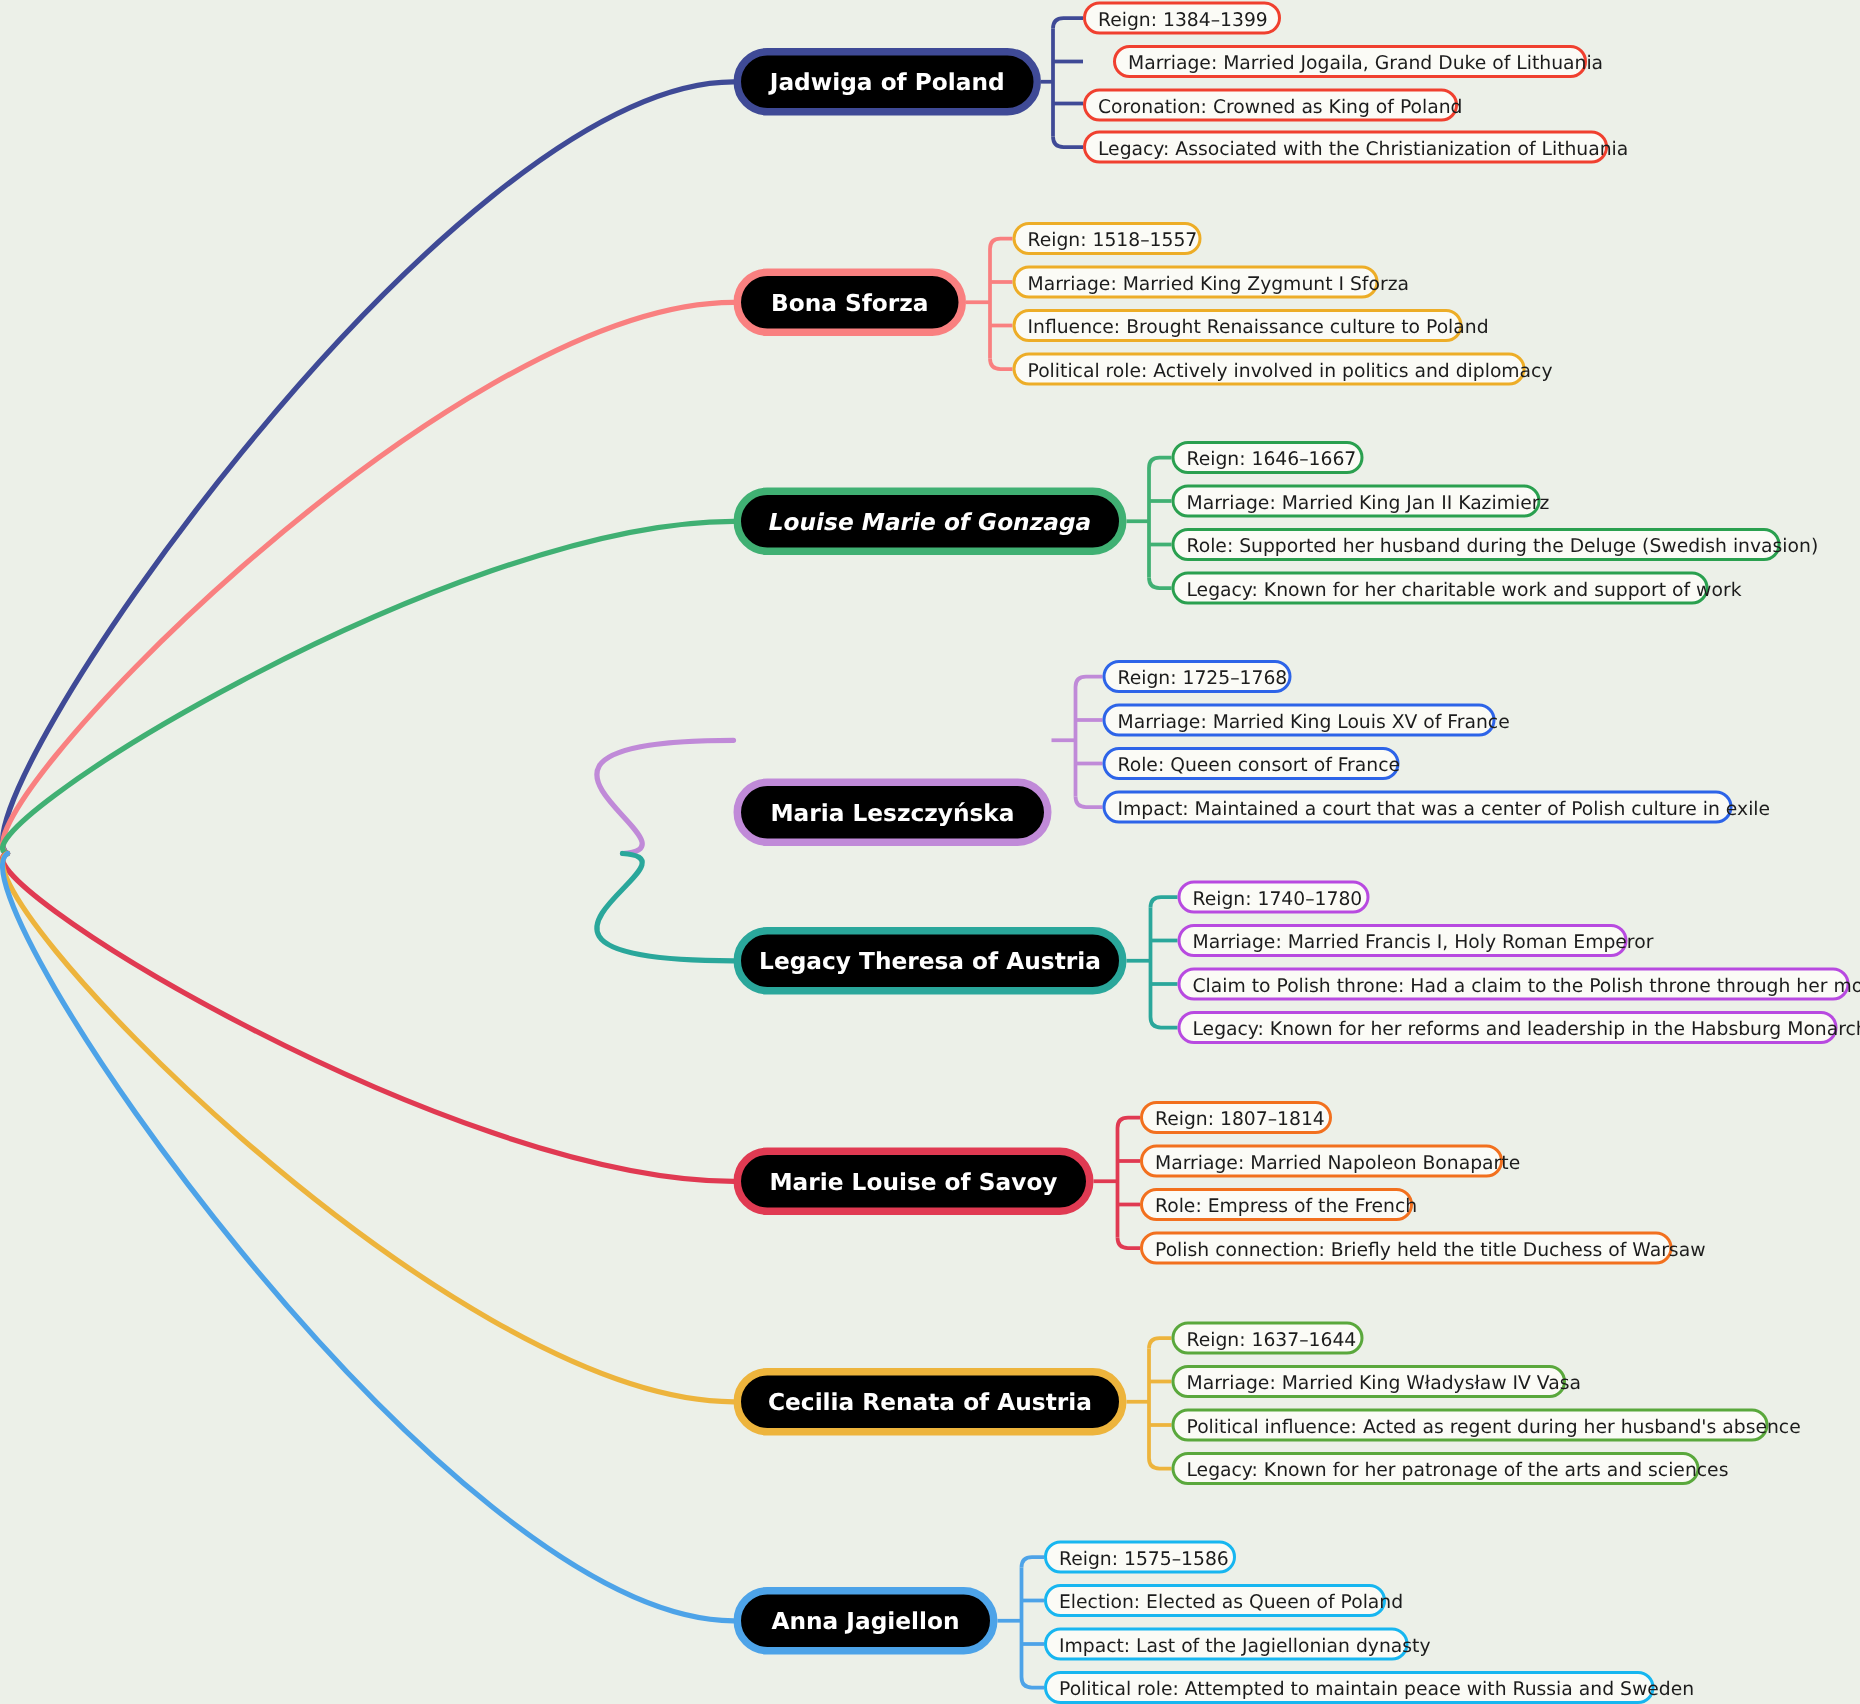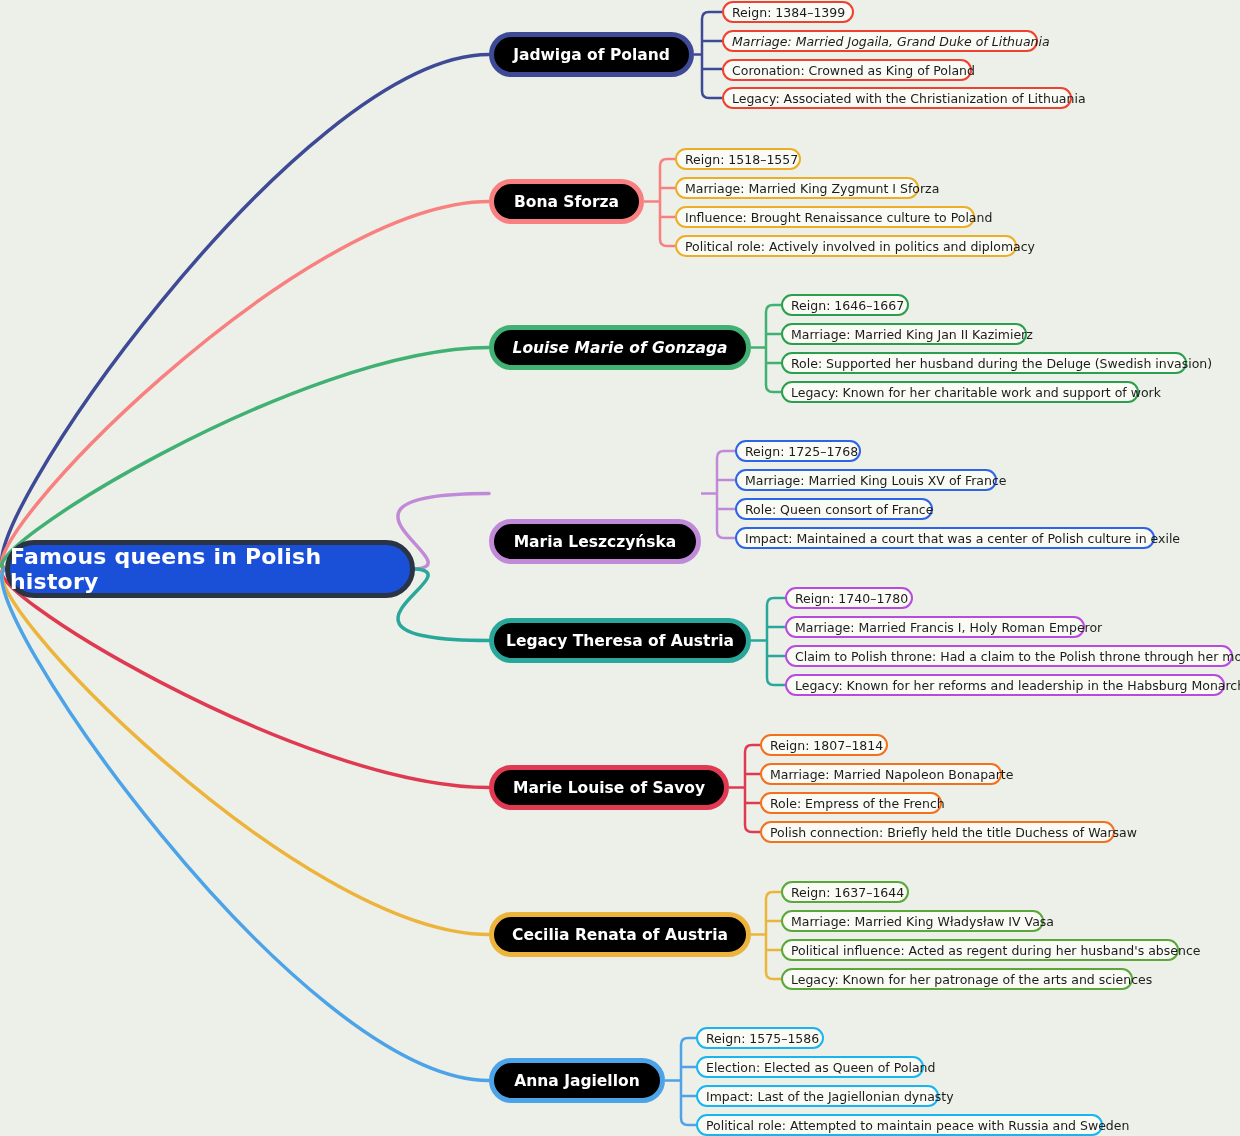--- a/index.html
+++ b/index.html
@@ -132,32 +132,29 @@
       <path d="M 766 972 Q 766 979 773 979 L 781 979" fill="none" stroke="#edb43c" stroke-width="2.5"></path>
       <path d="M 5 569 C -35 594.575, 299 1080.5, 489 1080.5" fill="none" stroke="#4da3e8" stroke-width="3.5" stroke-linecap="round"></path>
       <path d="M 665 1080.5 L 681 1080.5" fill="none" stroke="#4da3e8" stroke-width="2.5"></path>
       <path d="M 681 1045 L 681 1118" fill="none" stroke="#4da3e8" stroke-width="2.5"></path>
       <path d="M 681 1045 Q 681 1038 688 1038 L 696 1038" fill="none" stroke="#4da3e8" stroke-width="2.5"></path>
       <path d="M 681 1067 L 696 1067" fill="none" stroke="#4da3e8" stroke-width="2.5"></path>
       <path d="M 681 1096 L 696 1096" fill="none" stroke="#4da3e8" stroke-width="2.5"></path>
       <path d="M 681 1118 Q 681 1125 688 1125 L 696 1125" fill="none" stroke="#4da3e8" stroke-width="2.5"></path>
     </svg>
 
-  <div class="root-node">
-    <span>Famous queens in Polish history</span>
-  </div>
 
   <div id="nodes">
       <div class="branch-node" style="left: 489px; top: 32px; width: 205px; border-color: rgb(63, 74, 150);">
         <span>Jadwiga of Poland</span>
       </div>
       <div class="leaf-node" style="left: 722px; top: 1px; width: 132px; border-color: rgb(240, 64, 47);">
         <span>Reign: 1384–1399</span>
       </div>
-      <div class="leaf-node" style="left: 722px; top: 30px; width: 316px; border-color: rgb(240, 64, 47); font-style: italic;">
+      <div class="leaf-node" style="left: 742px; top: 30px; width: 316px; border-color: rgb(240, 64, 47);">
         <span>Marriage: Married Jogaila, Grand Duke of Lithuania</span>
       </div>
       <div class="leaf-node" style="left: 722px; top: 59px; width: 250px; border-color: rgb(240, 64, 47);">
         <span>Coronation: Crowned as King of Poland</span>
       </div>
       <div class="leaf-node" style="left: 722px; top: 87px; width: 350px; border-color: rgb(240, 64, 47);">
         <span>Legacy: Associated with the Christianization of Lithuania</span>
       </div>
       <div class="branch-node" style="left: 489px; top: 179px; width: 155px; border-color: rgb(249, 128, 128);">
         <span>Bona Sforza</span>

